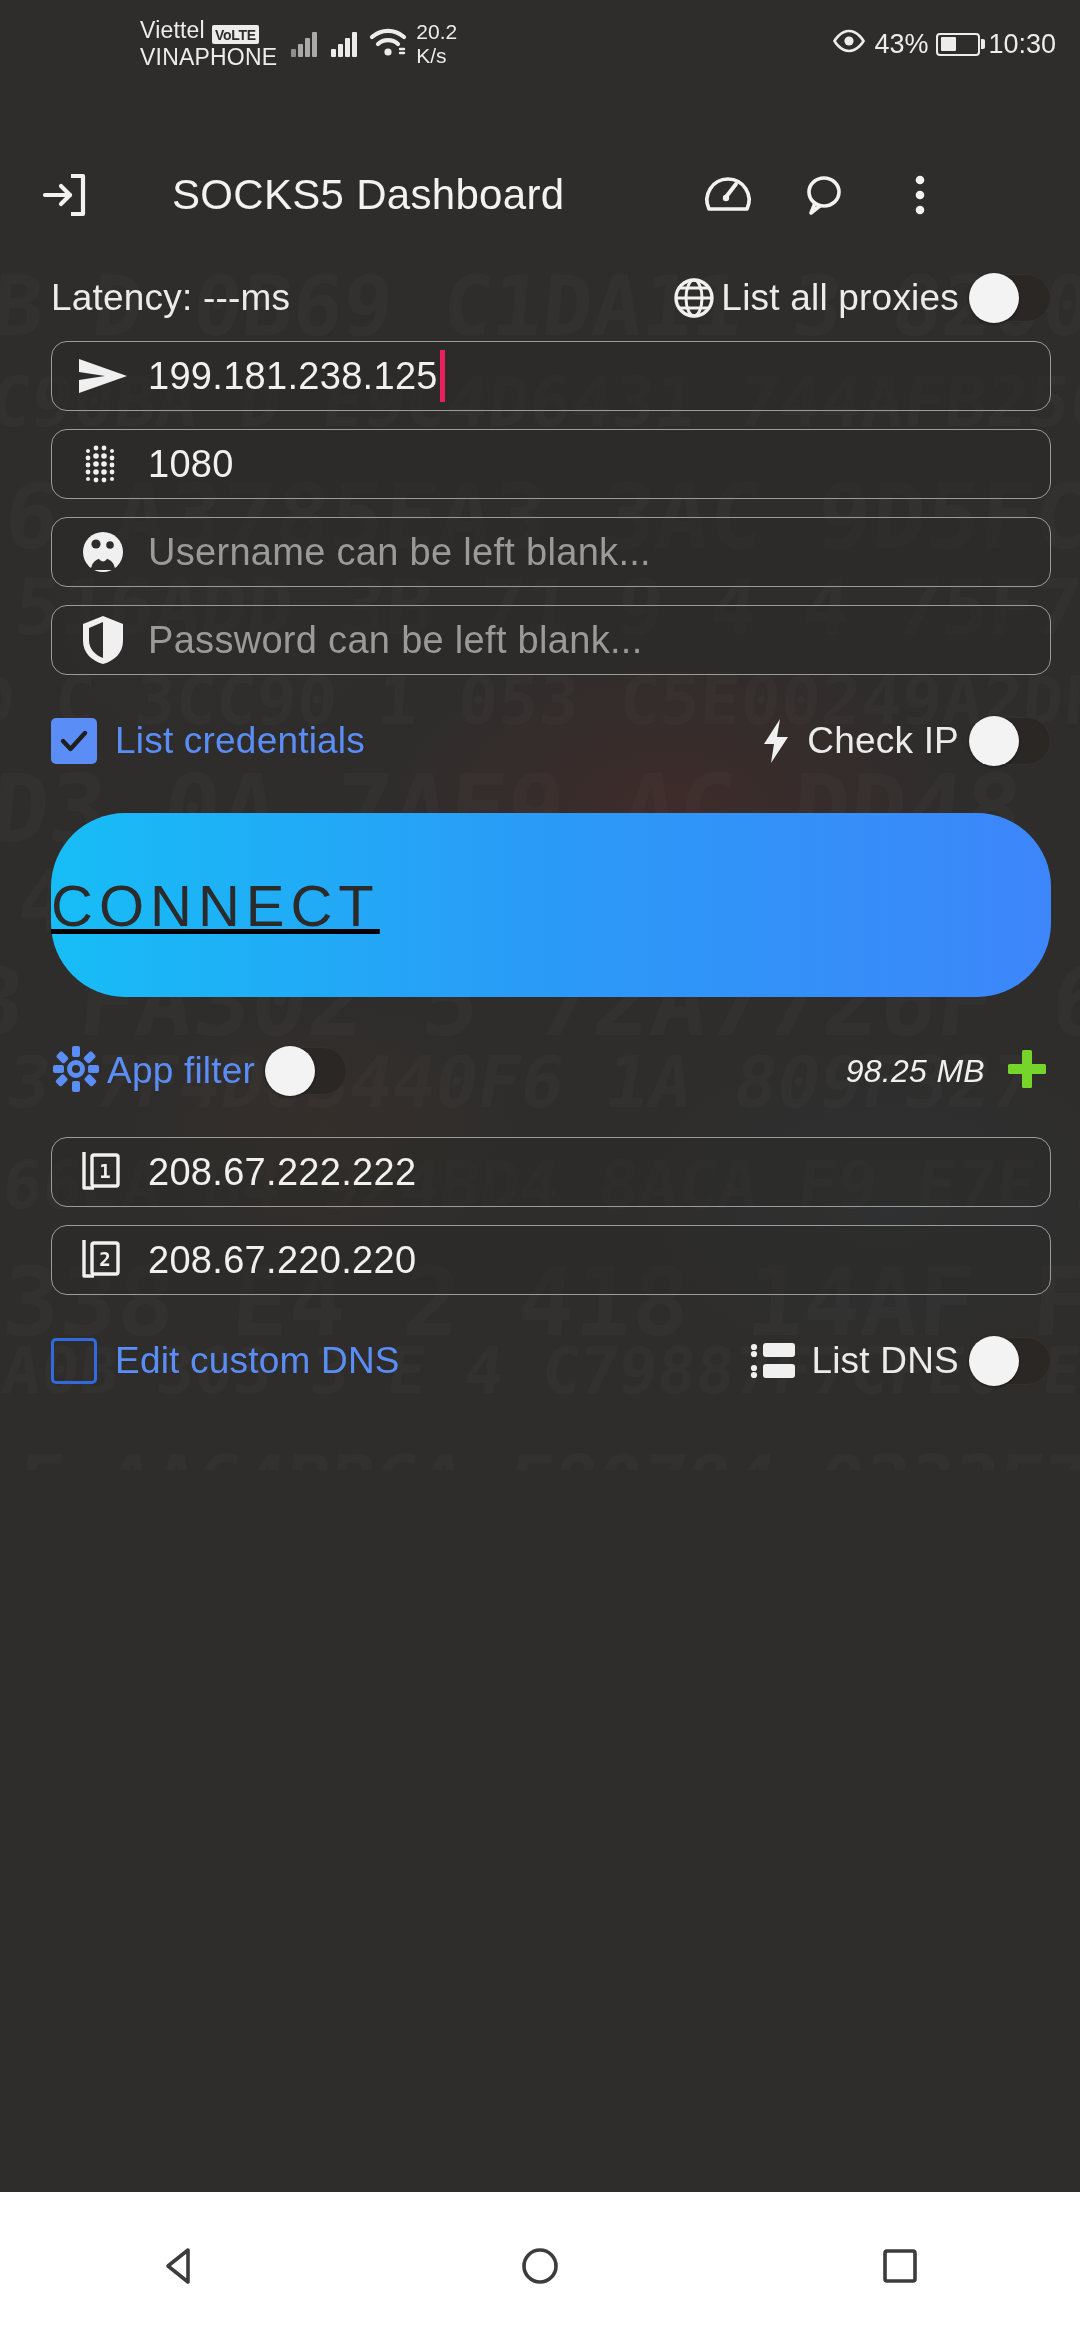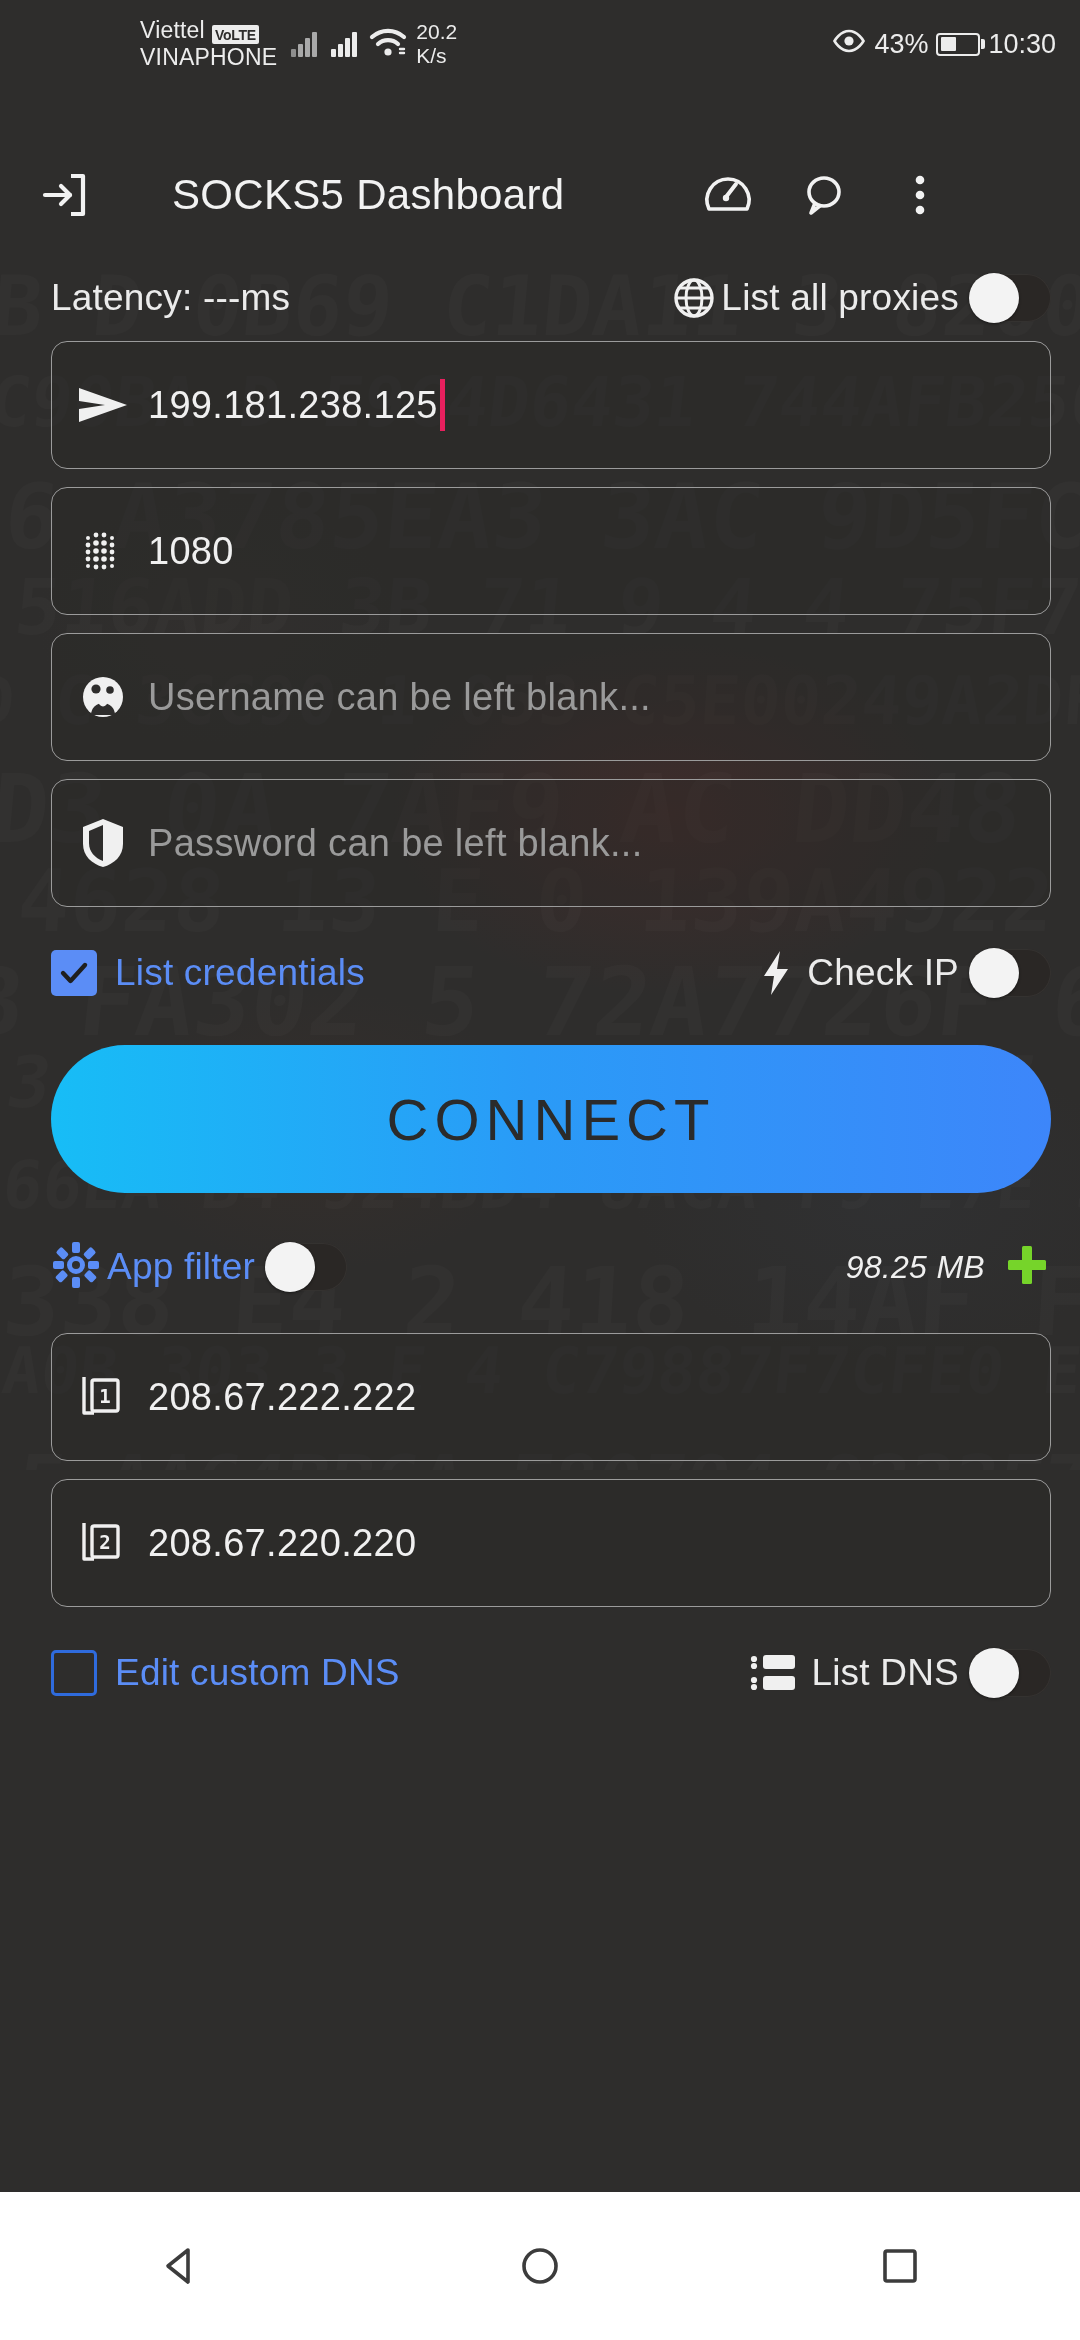--- a/index.html
+++ b/index.html
@@ -111,21 +111,21 @@
     box-shadow:inset 0 0 0 1px rgba(255,255,255,.05);
   }
   .toggle .knob{
     position:absolute; top:50%; left:0; transform:translateY(-50%);
     width:50px; height:50px; border-radius:50%; background:#f3f3f3;
     box-shadow:0 1px 3px rgba(0,0,0,.45);
   }
 
   
   .field{
-    height:128px; margin:0 40px 18px 40px;
+    height:70px; margin:0 40px 18px 40px;
     border:1.6px solid #9b9b9b; border-radius:16px;
     display:flex; align-items:center; padding:0 22px;
     background:rgba(40,39,38,.35);
   }
   .field .ficon{ width:58px; display:flex; align-items:center; justify-content:center; flex:none; }
   .field .fval{
     font-size:38px; color:#f0f0f0; letter-spacing:.3px; margin-left:16px;
     display:flex; align-items:center;
   }
   .field .fval.placeholder{ color:#9a9a9a; }
@@ -139,23 +139,23 @@
   .cbox{
     width:46px; height:46px; border-radius:5px; flex:none;
     display:flex; align-items:center; justify-content:center;
   }
   .cbox.checked{ background:#5b8df6; }
   .cbox.unchecked{ border:3px solid #2f6bdd; background:transparent; }
   .cb-label{ font-size:37px; margin-left:18px; letter-spacing:.2px; }
 
   
   #connect-btn{
-    margin:24px 40px 0 40px; height:148px; border-radius:74px;
+    margin:24px 40px 0 40px; height:184px; border-radius:74px;
     background:linear-gradient(90deg,#17bdf6 0%, #2a9bf7 48%, #3d86fa 100%);
-    display:flex; align-items:center; justify-content:center;
+    display:flex; align-items:center; text-decoration:underline;
   }
   #connect-label{
     font-size:58px; color:#2b2b2b; letter-spacing:6px; font-weight:400;
   }
 
   
   #filter-row{ height:96px; margin-top:26px; }
   #filter-label{ font-size:37px; color:#5b8df6; letter-spacing:.2px; margin-left:6px; }
   #usage-group{ margin-left:auto; display:flex; align-items:center; gap:18px; }
   #usage-text{ font-size:32px; color:#f0f0f0; letter-spacing:.3px;font-style:italic; }

